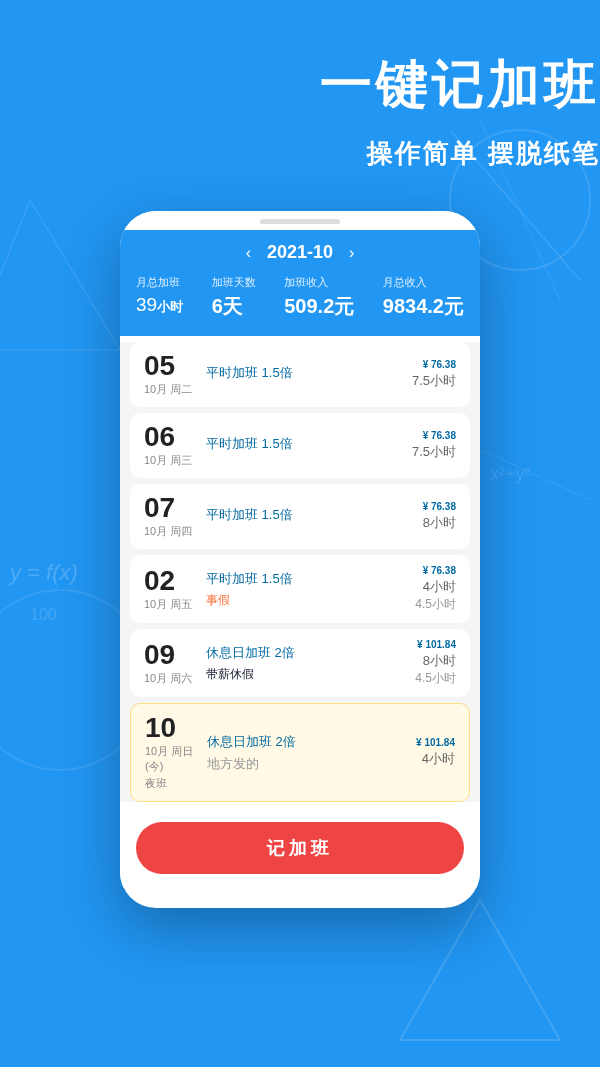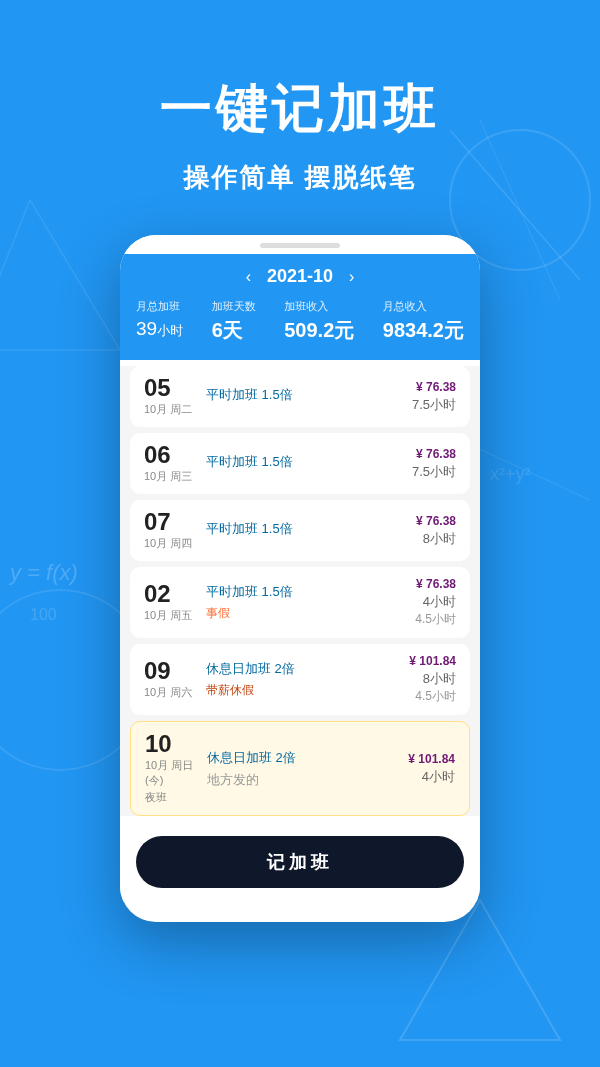--- a/index.html
+++ b/index.html
@@ -15,22 +15,22 @@
     
     .bg-decor {
       position: absolute;
       top: 0; left: 0; right: 0; bottom: 0;
       pointer-events: none;
       overflow: hidden;
     }
 
     
     .header {
-      text-align: center;
-      padding-top: 74px;
+      text-align: right;
+      padding-top: 50px;
       padding-bottom: 20px;
       position: relative;
       z-index: 2;
     }
     .header-title {
       font-size: 52px;
       font-weight: 900;
       color: #fff;
       letter-spacing: 4px;
       margin-bottom: 16px;
@@ -134,21 +134,21 @@
     .record-card.highlighted {
       background: #FFF9E6;
       border: 1px solid #FFE082;
       justify-content: space-between;
     }
     .record-date {
       width: 54px;
       flex-shrink: 0;
     }
     .record-date-num {
-      font-size: 24px;
+      font-size: 28px;
       font-weight: 800;
       color: #222;
       line-height: 1;
     }
     .record-date-info {
       font-size: 11px;
       color: #888;
       margin-top: 2px;
     }
     .record-middle {
@@ -157,28 +157,28 @@
     }
     .record-type {
       font-size: 13px;
       color: #0369a1;
       margin-bottom: 4px;
     }
     .record-tag {
       font-size: 12px;
     }
     .record-tag.orange { color: #FF6B35; }
-    .record-tag.blue { color: #c2410c; }
+    .record-tag.blue { color: #0f172a; }
     .record-right {
       text-align: right;
       min-width: 80px;
     }
     .record-pay {
-      font-size: 12px;
-      color: #701a75;
+      font-size: 10px;
+      color: #0369a1;
       font-weight: 600;
       margin-bottom: 2px;
     }
     .record-hours {
       font-size: 13px;
       color: #666;
     }
     .record-hours-secondary {
       font-size: 12px;
       color: #999;
@@ -190,21 +190,21 @@
       min-width: 80px;
     }
 
     
     .bottom-btn-area {
       background: #fff;
       padding: 14px 16px;
     }
     .record-btn {
       width: 100%;
-      background: #0f172a;
+      background: #ef4444;
       color: #fff;
       border: none;
       border-radius: 28px;
       padding: 14px;
       font-size: 18px;
       font-weight: 700;
       letter-spacing: 4px;
       cursor: pointer;
     }
 
@@ -255,21 +255,21 @@
     <div class="app-header">
       <div class="month-nav">
         <span class="month-nav-arrow">‹</span>
         <span class="month-nav-title">2021-10</span>
         <span class="month-nav-arrow">›</span>
       </div>
       <div class="stats-row">
         <div class="stat-item">
           <span class="stat-label">月总加班</span>
           <span class="stat-value">
-            <span>39</span><span style="font-size:13px;font-weight:400">小时</span>
+            <span>39</span><span style="font-size:13px;font-weight:700">小时</span>
           </span>
         </div>
         <div class="stat-item">
           <span class="stat-label">加班天数</span>
           <span class="stat-value">6天</span>
         </div>
         <div class="stat-item">
           <span class="stat-label">加班收入</span>
           <span class="stat-value">509.2元</span>
         </div>

